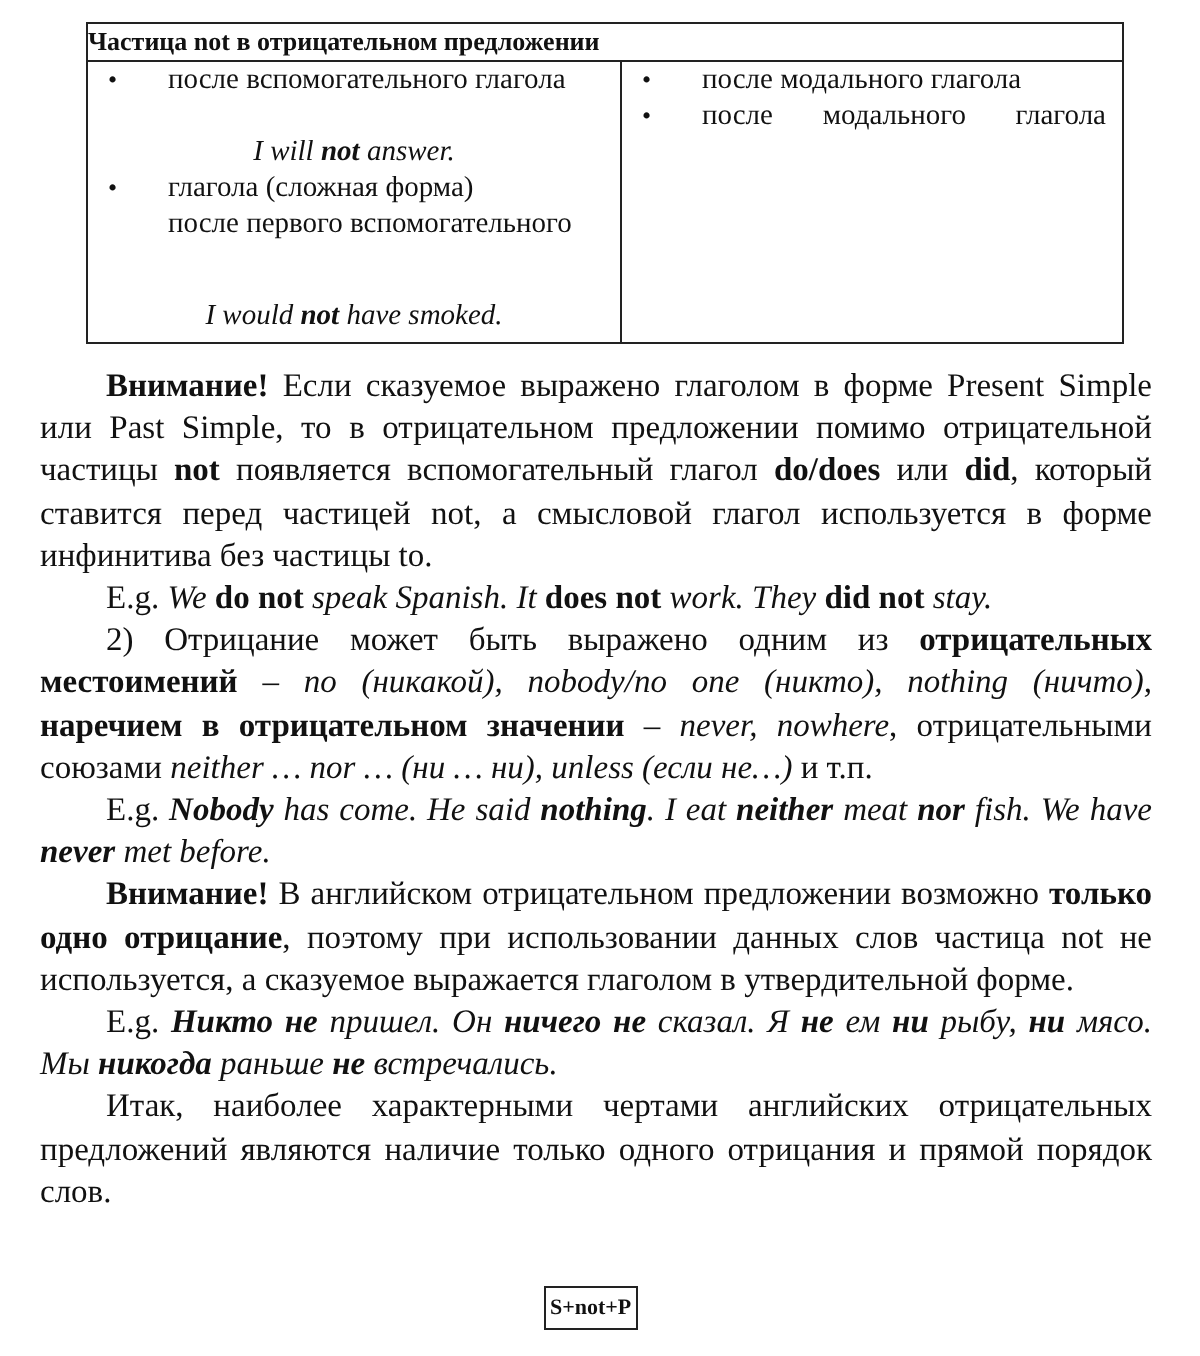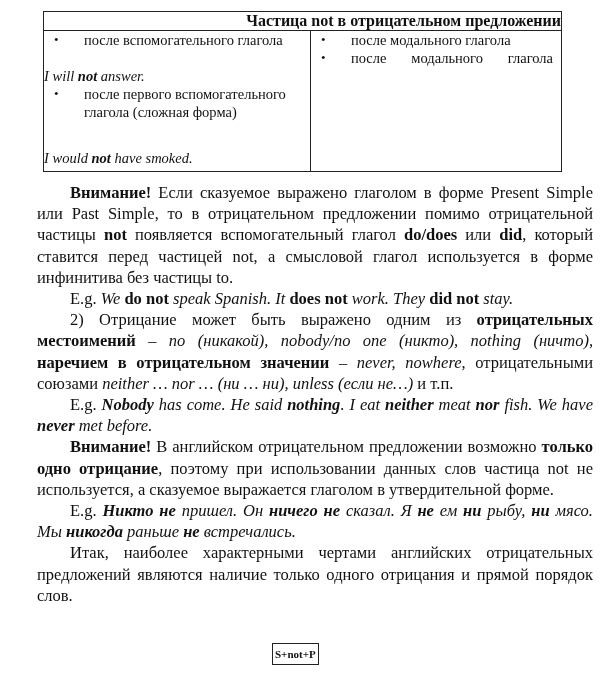--- a/index.html
+++ b/index.html
@@ -1,31 +1,31 @@
 <!DOCTYPE html>
 <html><head>
 <meta charset="utf-8">
 <style>
   html, body { margin:0; padding:0; background:#fff; }
   body { width:600px; height:678px; position:relative; overflow:hidden;
          font-family:"Liberation Serif", serif; color:#111; }
   .tbl { position:absolute; left:43px; top:11px; width:519px; height:161px;
          border:1.5px solid #222; box-sizing:border-box; }
-  .tbl-head { height:18px; border-bottom:1.5px solid #222; text-align:right;
-              font-weight:bold; font-size:16px; line-height:17px; }
+  .tbl-head { height:18px; border-bottom:1.5px solid #222; text-align:left;
+              font-weight:bold; font-size:13px; line-height:17px; }
   .tbl-body { position:absolute; top:19px; left:0; right:0; bottom:0; }
   .col { position:absolute; top:0; bottom:0; font-size:14.5px; line-height:18px; }
   .col.left { left:0; width:266px; border-right:1.5px solid #222; }
   .col.right { left:267px; right:0; }
   .item { position:relative; padding-left:40px; padding-right:8px; }
   .bullet { position:absolute; left:10px; top:0; font-size:13px; }
-  .ex { text-align:left; font-style:italic; }
+  .ex { text-align:center; font-style:italic; }
   .ex b { font-weight:bold; }
   .just { text-align:justify; text-align-last:justify; }
-  .text { position:absolute; left:37px; width:556px; font-size:16.5px; line-height:21.2px;
+  .text { position:absolute; left:20px; width:556px; font-size:16.5px; line-height:21.2px;
           text-align:justify; }
   .p { margin:0; text-indent:33px; }
   i { }
   .formula { position:absolute; left:272px; top:643px; border:1.5px solid #222;
              padding:0 2px; font-weight:bold; font-size:11px; line-height:20px; }
 </style>
 </head>
 <body>
 
 <div class="tbl">
@@ -34,22 +34,22 @@
     <div class="col left">
       <div class="item">
         <span class="bullet">•</span>
         <span>после вспомогательного глагола</span>
       </div>
       <div class="ex" style="margin-top:18px">
         <span>I will </span><b>not</b><span> answer.</span>
       </div>
       <div class="item">
         <span class="bullet">•</span>
+        <div>глагола (сложная форма)</div>
         <div>после первого вспомогательного</div>
-        <div>глагола (сложная форма)</div>
       </div>
       <div class="ex" style="margin-top:28px">
         <span>I would </span><b>not</b><span> have smoked.</span>
       </div>
     </div>
     <div class="col right">
       <div class="item">
         <span class="bullet">•</span>
         <span>после модального глагола</span>
       </div>

